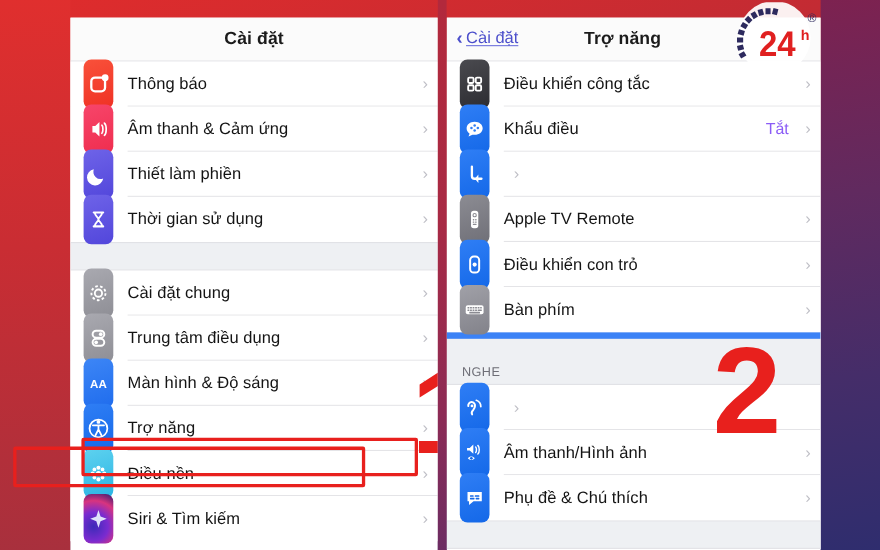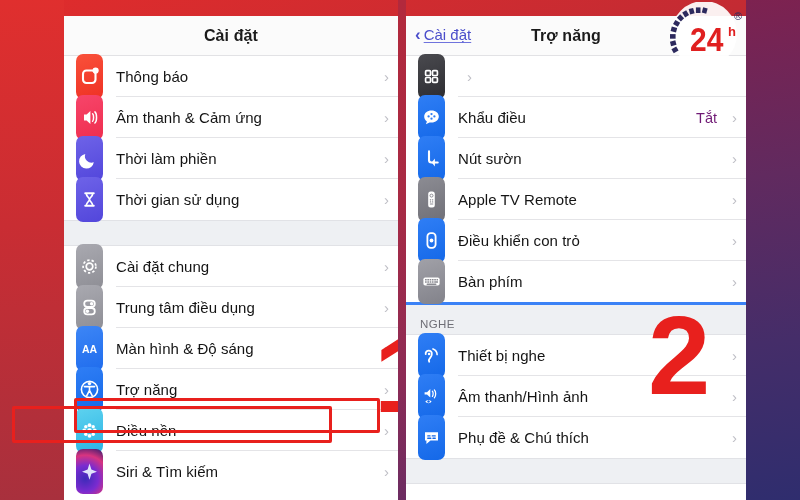--- a/index.html
+++ b/index.html
@@ -114,44 +114,44 @@
 
   .row-label {
     flex: 1;
     font-size: 15px;
     color: #141414;
     letter-spacing: .05px;
     white-space: nowrap;
   }
   .row-value {
     font-size: 14.5px;
-    color: #701a75;
+    color: #8b5cf6;
     margin-right: 6px;
     white-space: nowrap;
   }
   .chevron {
     width: 14px;
     margin-right: 9px;
     color: #bfbfc6;
     font-size: 15px;
     text-align: right;
     flex: 0 0 auto;
   }
 
   
   .gap {
     height: 26px;
     background: #eef0f3;
     border-top: 1px solid #e1e2e6;
     border-bottom: 1px solid #e1e2e6;
   }
   .section {
-    height: 33px;
+    height: 48px;
     background: #eef0f3;
-    border-top: 3px solid #3b82f6;
+    border-top: 6px solid #3b82f6;
     border-bottom: 1px solid #e1e2e6;
     display: flex;
     align-items: flex-end;
     padding: 0 12px 4px 14px;
   }
   .section-title {
     font-size: 11.5px;
     color: #6e6e76;
     letter-spacing: .4px;
   }
@@ -242,21 +242,21 @@
         <span class="chevron">›</span>
         <span class="sep"></span>
       </div>
 
       <div class="row">
         <span class="ico" style="background:linear-gradient(160deg,#6e63e8,#5246db);">
           <svg width="27" height="27" viewBox="0 0 27 27">
             <path d="M17.8 17.3A6.6 6.6 0 019.3 8.9a7.4 7.4 0 108.5 8.4z" fill="#fff"></path>
           </svg>
         </span>
-        <span class="row-label">Thời làm phiền</span>
+        <span class="row-label">Thiết làm phiền</span>
         <span class="chevron">›</span>
         <span class="sep"></span>
       </div>
 
       <div class="row last-in-group">
         <span class="ico" style="background:linear-gradient(160deg,#6e63e8,#5246db);">
           <svg width="27" height="27" viewBox="0 0 27 27">
             <path d="M9.2 7.2h8.6M9.2 19.8h8.6" stroke="#fff" stroke-width="1.9" stroke-linecap="round"></path>
             <path d="M10.3 7.6c0 3 3.2 4 3.2 5.9s-3.2 2.9-3.2 5.9M16.7 7.6c0 3-3.2 4-3.2 5.9s3.2 2.9 3.2 5.9" fill="none" stroke="#fff" stroke-width="1.7"></path>
           </svg>
@@ -376,20 +376,21 @@
         <span class="ico" style="background:linear-gradient(160deg,#4a4a4f,#2c2c31);">
           <svg width="27" height="27" viewBox="0 0 27 27">
             <g fill="none" stroke="#fff" stroke-width="1.7">
               <rect x="7.6" y="7.6" width="4.9" height="4.9" rx="1.1"></rect>
               <rect x="14.5" y="7.6" width="4.9" height="4.9" rx="1.1"></rect>
               <rect x="7.6" y="14.5" width="4.9" height="4.9" rx="1.1"></rect>
               <rect x="14.5" y="14.5" width="4.9" height="4.9" rx="1.1"></rect>
             </g>
           </svg>
         </span>
+        <span class="row-label">Điều khiển công tắc</span>
         <span class="chevron">›</span>
         <span class="sep"></span>
       </div>
 
       <div class="row">
         <span class="ico" style="background:linear-gradient(160deg,#2f7ef5,#1468e8);">
           <svg width="27" height="27" viewBox="0 0 27 27">
             <path d="M13.5 6.6c4.2 0 7.3 2.6 7.3 6s-3.1 6-7.3 6c-.7 0-1.4-.1-2-.2l-3.6 1.8 1-2.7c-1.7-1.1-2.7-2.8-2.7-4.9 0-3.4 3.1-6 7.3-6z" fill="#fff"></path>
             <g fill="#2f7ef5">
               <circle cx="10.6" cy="12.4" r="1.15"></circle>
@@ -405,21 +406,20 @@
         <span class="sep"></span>
       </div>
 
       <div class="row">
         <span class="ico" style="background:linear-gradient(160deg,#2f7ef5,#1468e8);">
           <svg width="27" height="27" viewBox="0 0 27 27">
             <path d="M11 6.4v8.6c0 1.4 1.1 2.5 2.5 2.5h6.2" fill="none" stroke="#fff" stroke-width="2.1" stroke-linecap="round"></path>
             <path d="M16.9 13.6l-3.2 3.9 3.2 3.9z" fill="#fff"></path>
           </svg>
         </span>
-        <span class="row-label">Nút sườn</span>
         <span class="chevron">›</span>
         <span class="sep"></span>
       </div>
 
       <div class="row">
         <span class="ico" style="background:linear-gradient(160deg,#8c8c93,#6f6f77);">
           <svg width="27" height="27" viewBox="0 0 27 27">
             <rect x="10.2" y="5.6" width="6.6" height="15.8" rx="2.5" fill="#fff"></rect>
             <g fill="#8c8c93">
               <circle cx="13.5" cy="9.6" r="1.5" fill="none" stroke="#8c8c93" stroke-width="1"></circle>
@@ -478,21 +478,20 @@
       </div>
 
       <div class="row">
         <span class="ico" style="background:linear-gradient(160deg,#2f7ef5,#1468e8);">
           <svg width="27" height="27" viewBox="0 0 27 27">
             <path d="M11.2 19.7c-.8-1.4-.2-2.6.7-3.6 1-1.2 1.9-2.1 1.9-3.9a3.1 3.1 0 10-6.1 0" fill="none" stroke="#fff" stroke-width="1.8" stroke-linecap="round"></path>
             <path d="M15 6.9c2.5.9 4.1 3.1 4.1 5.7" fill="none" stroke="#fff" stroke-width="1.6" stroke-linecap="round"></path>
             <circle cx="11.1" cy="12" r="1.3" fill="#fff"></circle>
           </svg>
         </span>
-        <span class="row-label">Thiết bị nghe</span>
         <span class="chevron">›</span>
         <span class="sep"></span>
       </div>
 
       <div class="row">
         <span class="ico" style="background:linear-gradient(160deg,#2f7ef5,#1468e8);">
           <svg width="27" height="27" viewBox="0 0 27 27">
             <path d="M6.6 9.2h2.4L12.3 6v8.4L9 11.6H6.6z" fill="#fff"></path>
             <path d="M14.4 8.3c1 .9 1 4.2 0 5.1" fill="none" stroke="#fff" stroke-width="1.3" stroke-linecap="round"></path>
             <path d="M16.4 6.9c1.7 1.5 1.7 6.4 0 7.9" fill="none" stroke="#fff" stroke-width="1.3" stroke-linecap="round"></path>

